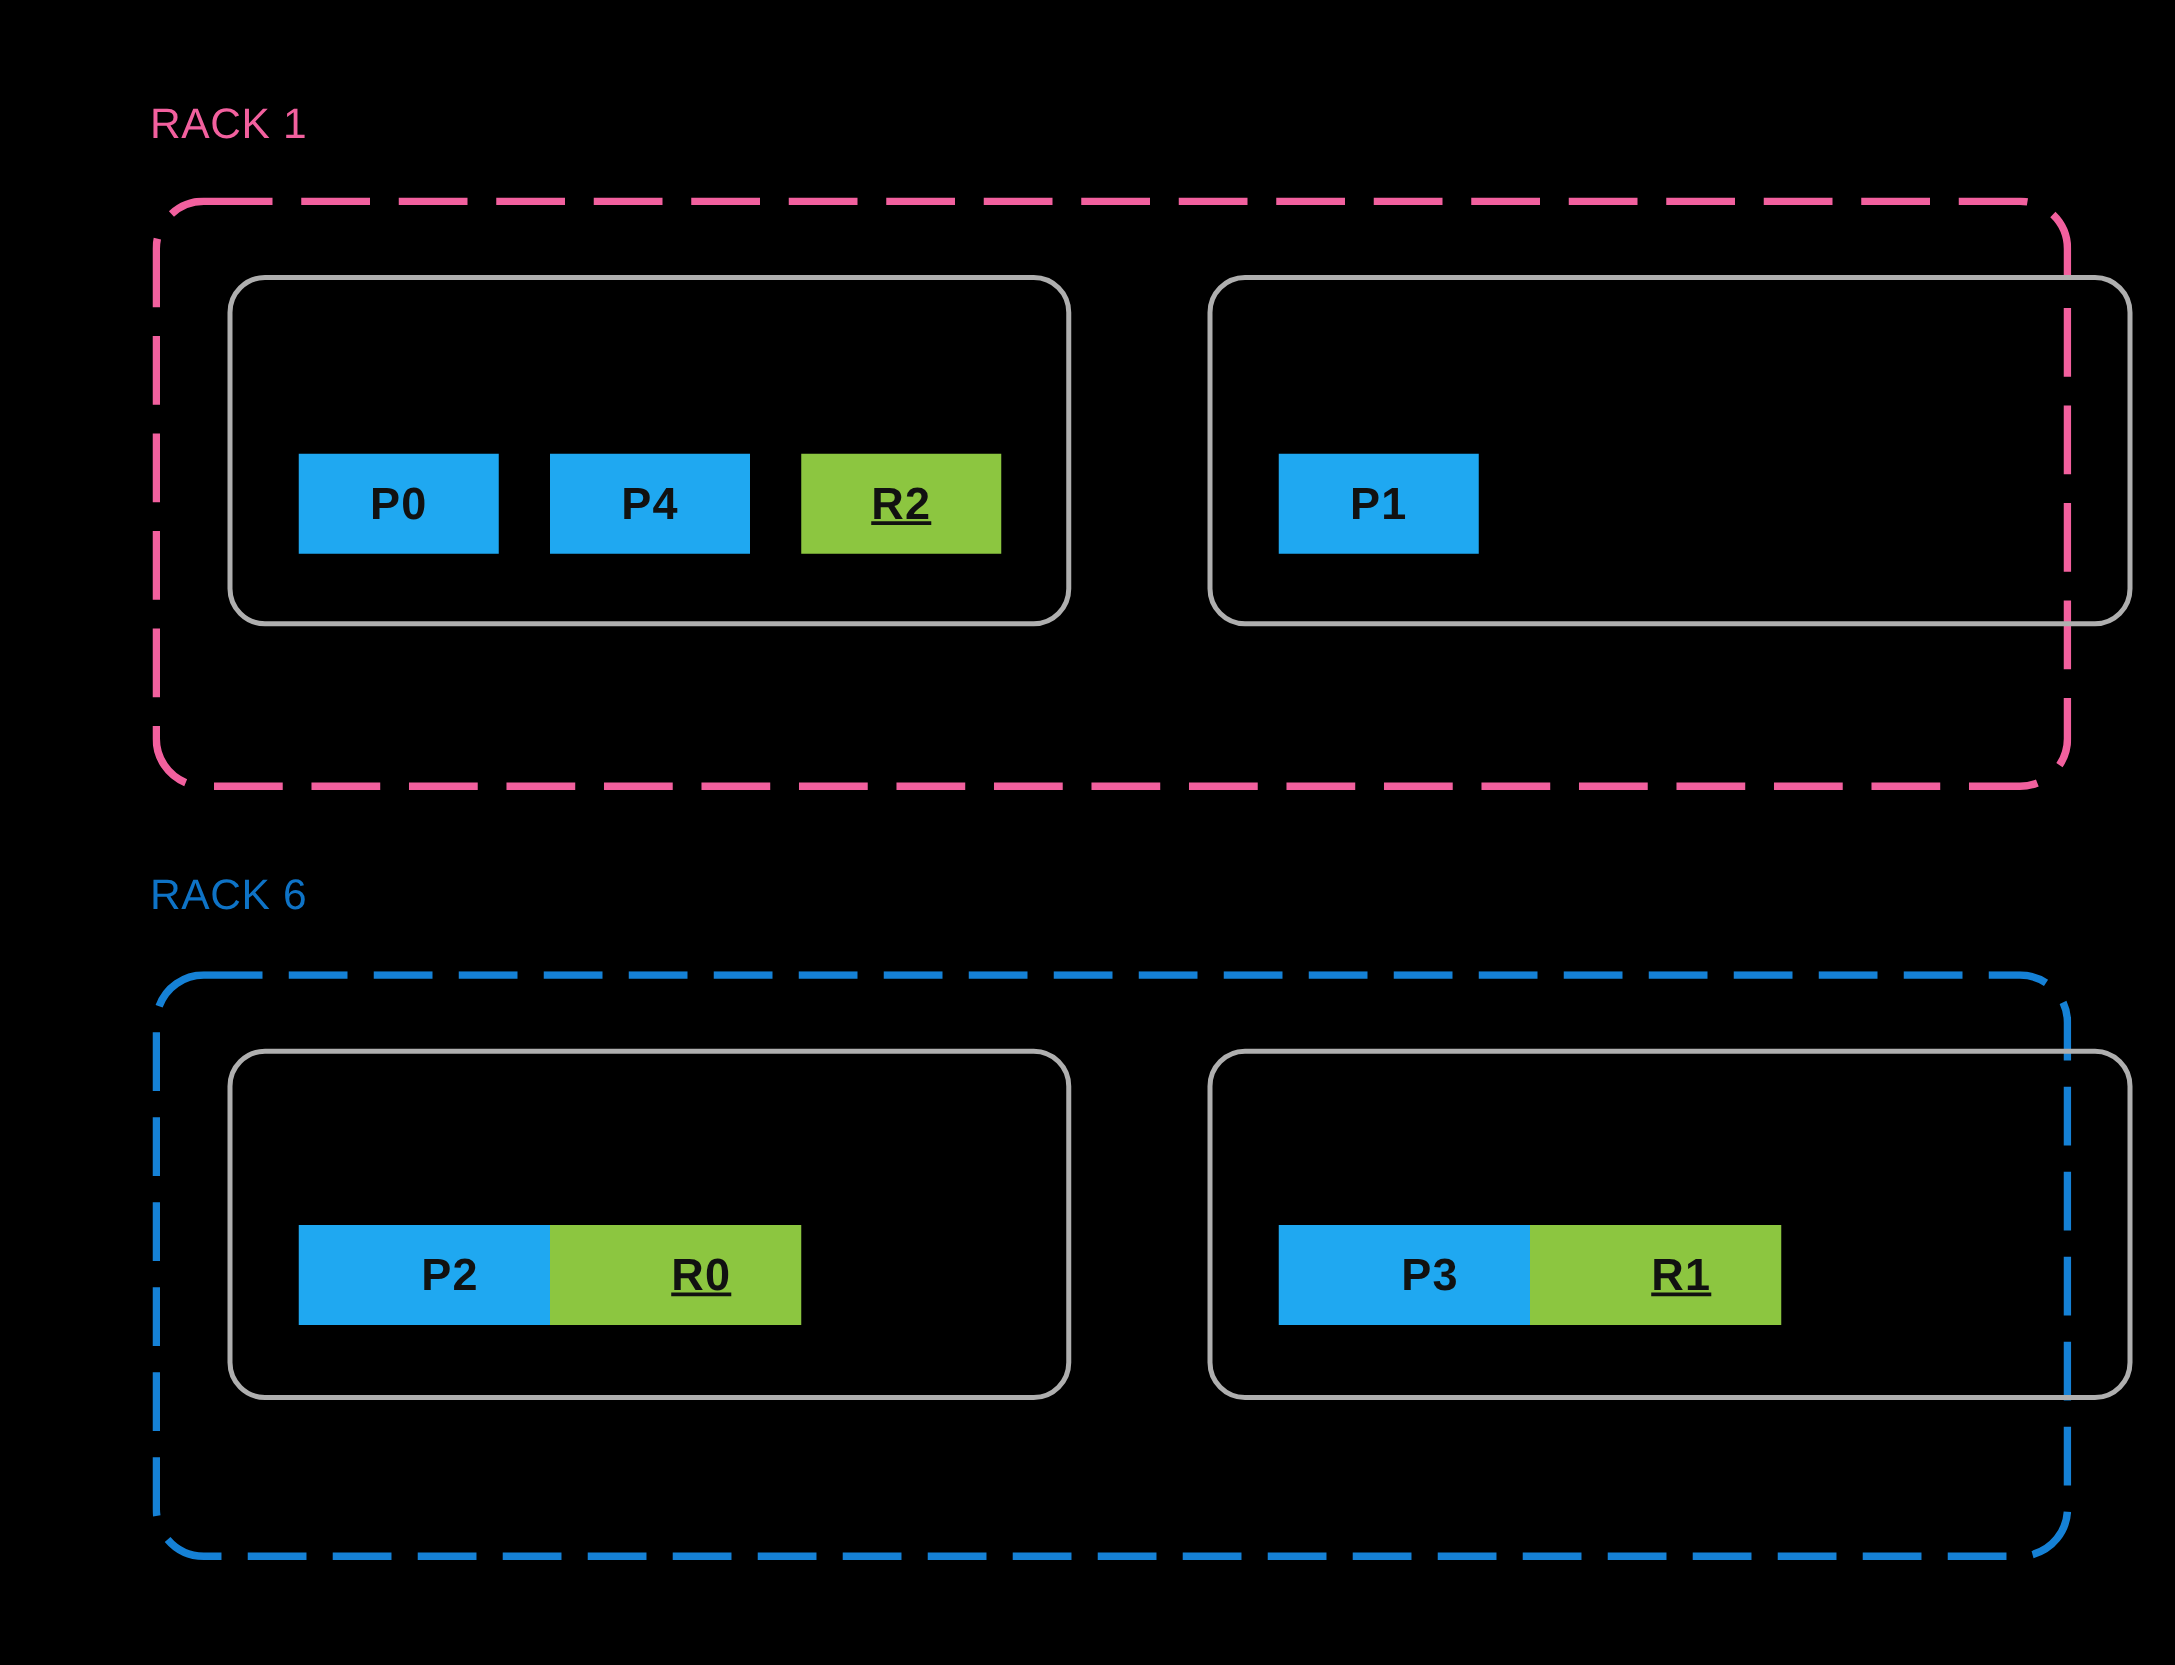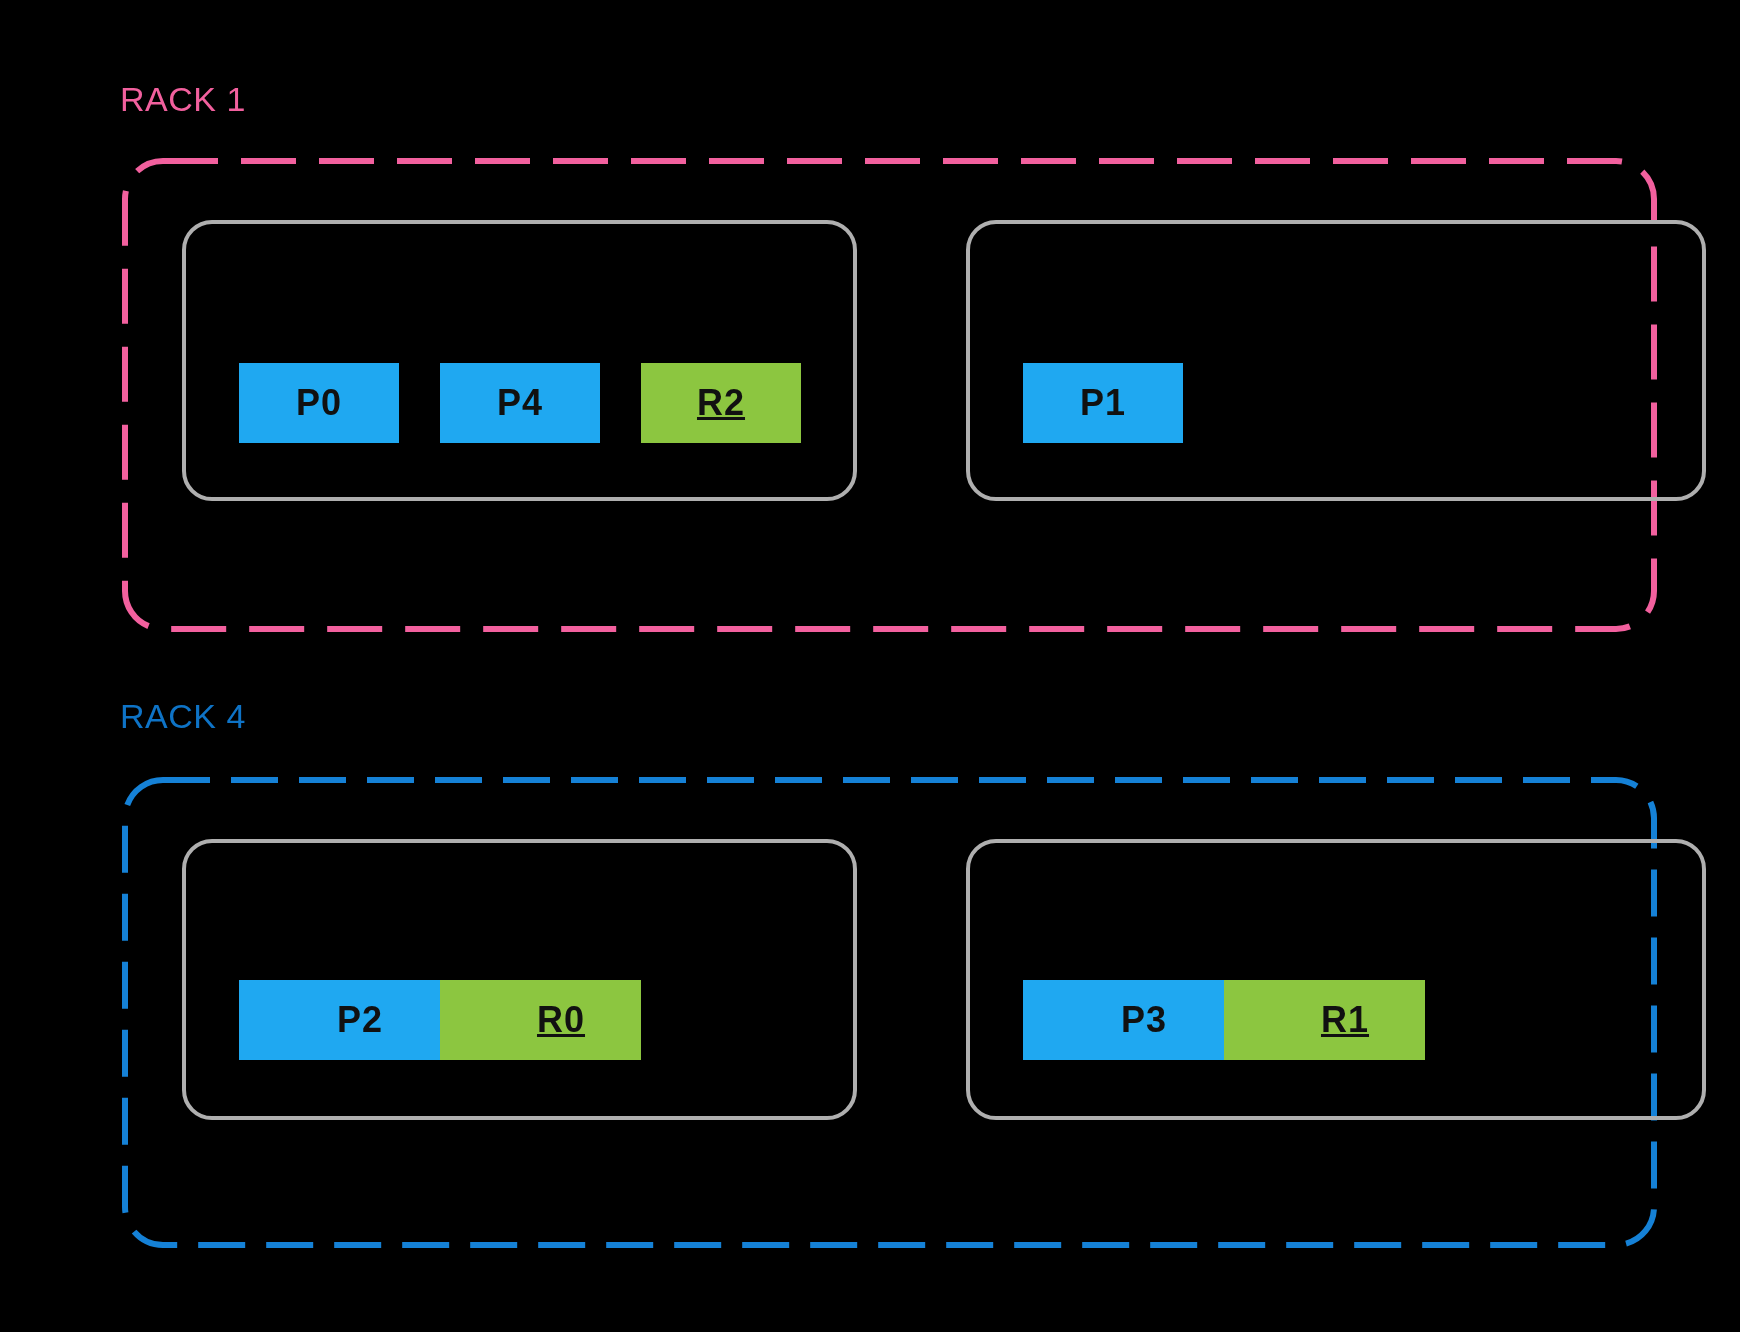--- a/index.html
+++ b/index.html
@@ -91,21 +91,21 @@
       <div class="block partition pos-1">P0</div>
       <div class="block partition pos-2">P4</div>
       <div class="block replica pos-3">R2</div>
     </div>
 
     <div class="node n2">
       <div class="block partition pos-1">P1</div>
     </div>
   </div>
 
-  <div class="rack-label r2">RACK 4</div>
+  <div class="rack-label r2">RACK 6</div>
   <div class="rack r2">
     <svg class="dash-border" viewBox="0 0 1535 471" preserveAspectRatio="none" aria-hidden="true">
       <rect x="3" y="3" width="1529" height="465" rx="38" ry="38"></rect>
     </svg>
 
     <div class="node n1">
       <div class="block partition pos-1">P2</div>
       <div class="block replica pos-2">R0</div>
     </div>
 

